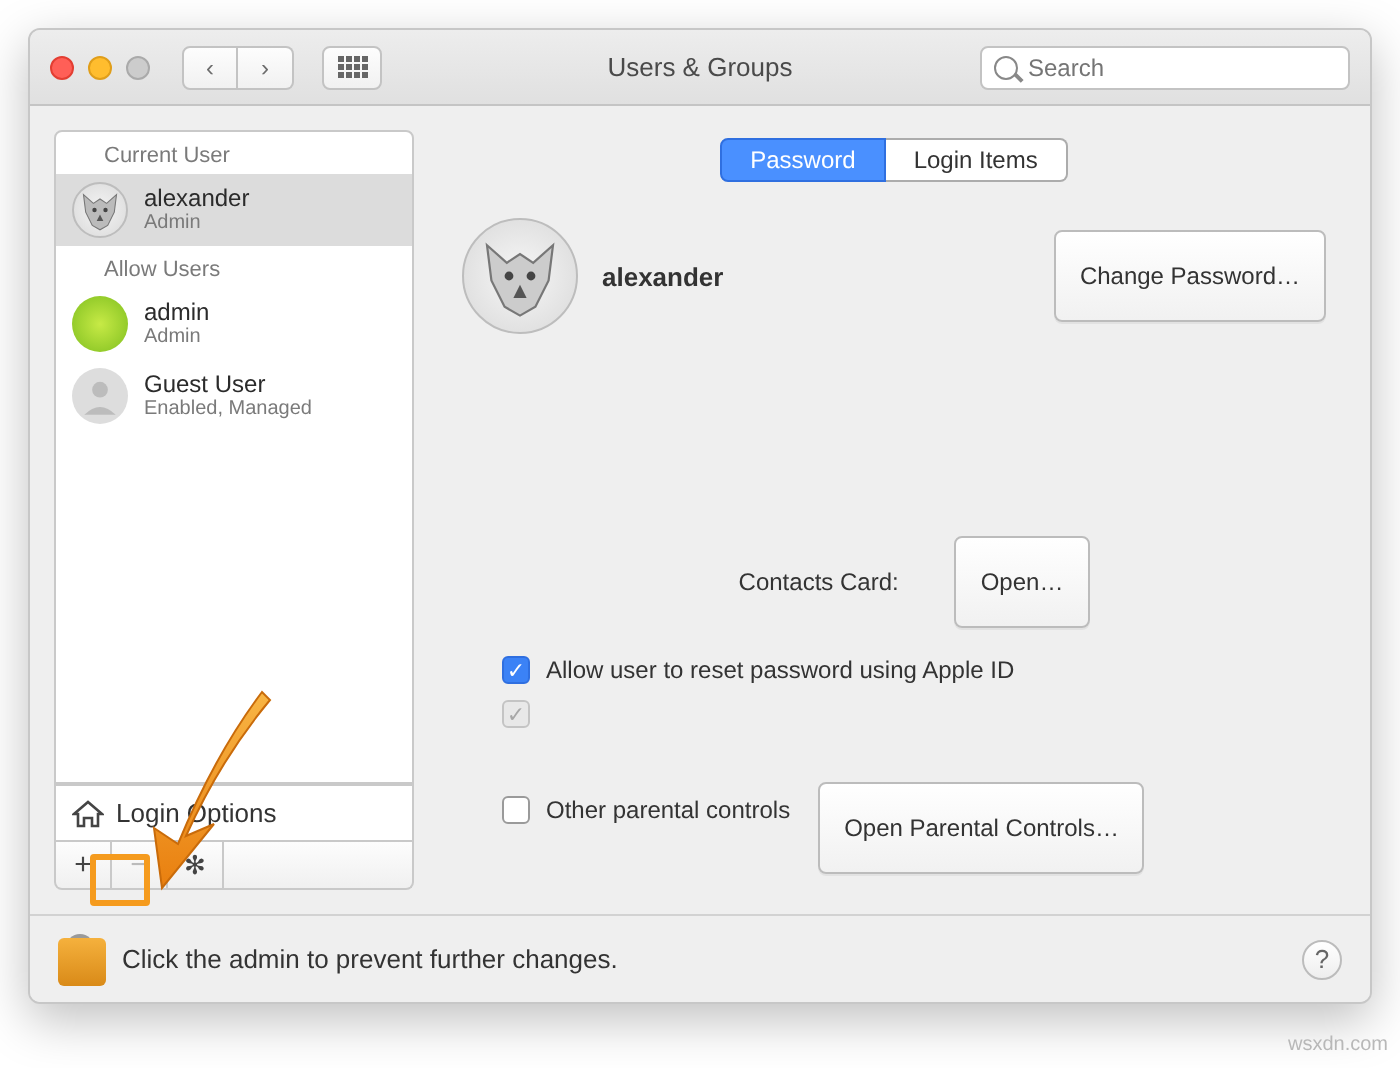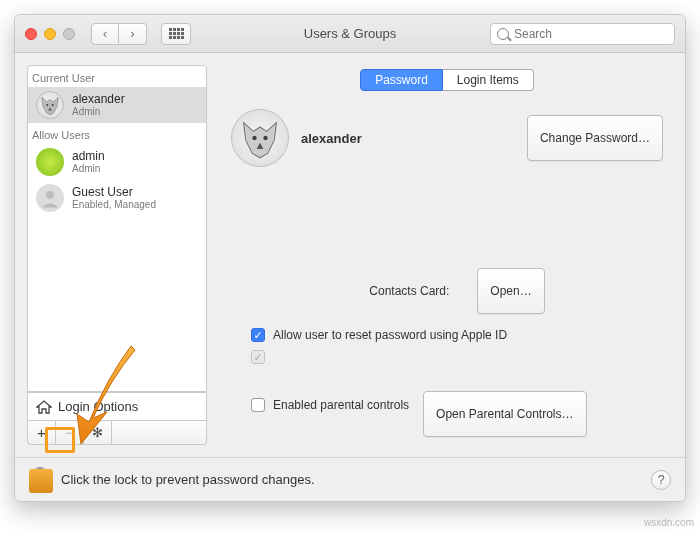--- a/index.html
+++ b/index.html
@@ -65,21 +65,21 @@
   width: 180px;
   display:flex; flex-direction:column;
 }
 .userlist{
   flex:1;
   background:#fff;
   border:1px solid #c9c9c9;
   border-radius:4px 4px 0 0;
   overflow:hidden;
 }
-.section-hdr{font-size:11px;color:#7a7a7a;padding:6px 4px 3px;}
+.section-hdr{font-size:11px;color:#7a7a7a;padding:6px 24px 3px;}
 .userrow{display:flex;align-items:center;gap:8px;padding:4px 8px;}
 .userrow.sel{background:#dcdcdc;}
 .avatar{width:28px;height:28px;border-radius:50%;flex-shrink:0;display:flex;align-items:center;justify-content:center;}
 .avatar.fox{background:radial-gradient(#f5f5f5,#d9d9d9);border:1px solid #bdbdbd;}
 .avatar.fox svg{width:22px;height:22px;}
 .avatar.green{background:radial-gradient(#c7ea46,#7fbf1f);}
 .avatar.gray{background:#ddd;}
 .urow-txt{display:flex;flex-direction:column;line-height:1.1;}
 .uname{font-size:12px;color:#2b2b2b;}
 .urole{font-size:10px;color:#7a7a7a;}
@@ -266,33 +266,33 @@
         </div>
         <div class="row">
           <div class="cbox checked">✓</div>
           <span class="lbl">Allow user to reset password using Apple ID</span>
         </div>
         <div class="row dis">
           <div class="cbox dis">✓</div>
         </div>
         <div class="row">
           <div class="cbox"></div>
-          <span class="lbl">Enabled parental controls</span>
+          <span class="lbl">Other parental controls</span>
           <button class="btn rt">Open Parental Controls…</button>
         </div>
       </div>
     </div>
   </div>
 
   <div class="footer">
     <div class="lock">
       <div class="shackle"></div>
       <div class="body"></div>
     </div>
-    <span>Click the lock to prevent password changes.</span>
+    <span>Click the admin to prevent further changes.</span>
     <div class="help">?</div>
   </div>
 </div>
 
 <svg class="arrow-ann" viewBox="0 0 80 110">
   <defs>
     <linearGradient id="ag" x1="0" y1="0" x2="0" y2="1">
       <stop offset="0" stop-color="#f8b544"></stop>
         <stop offset="1" stop-color="#e97f0f"></stop>
     </linearGradient>

